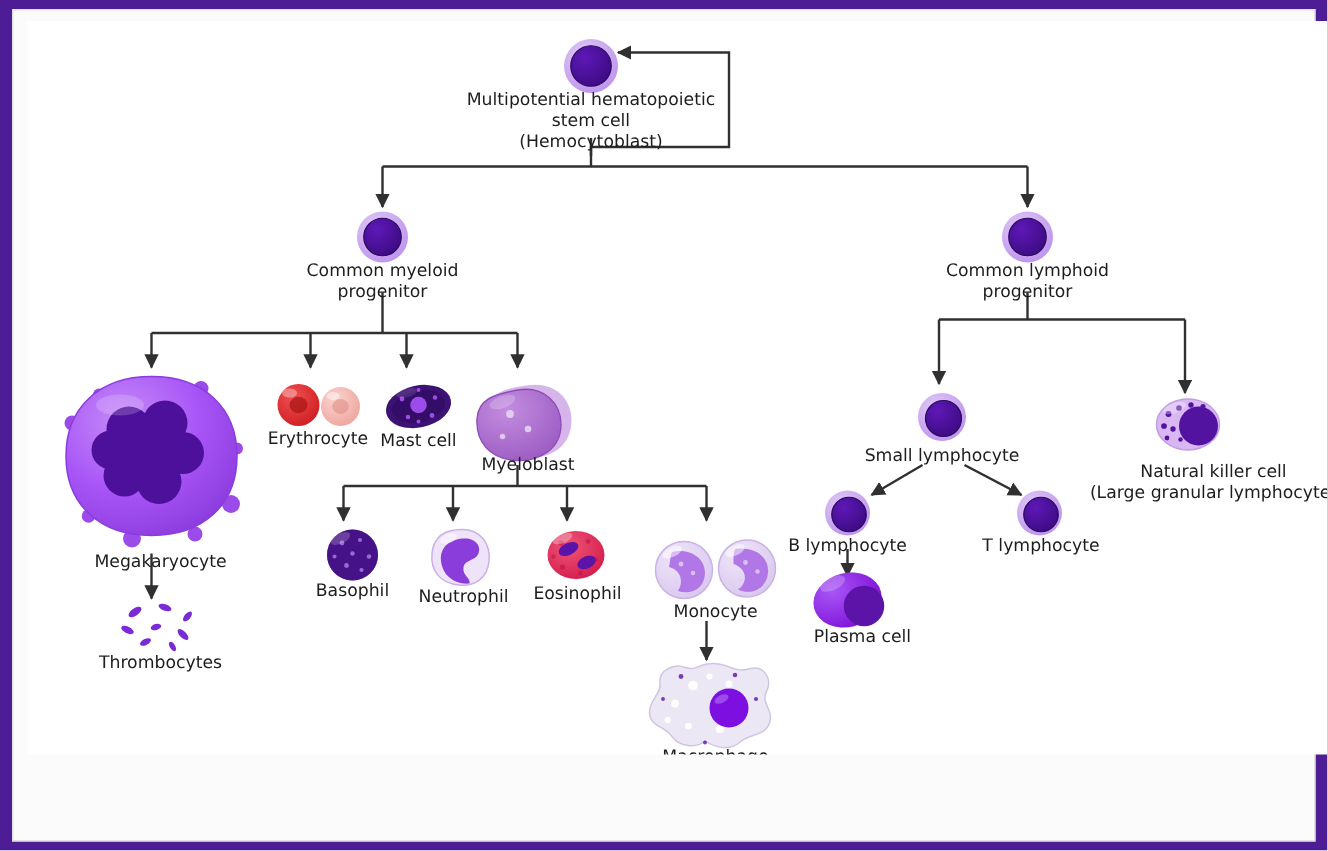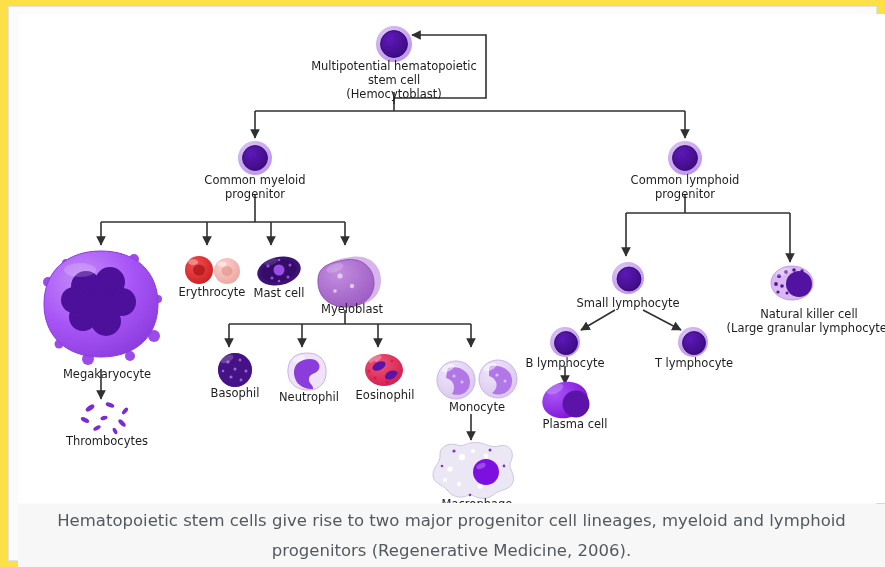--- a/index.html
+++ b/index.html
@@ -1,17 +1,17 @@
 <!DOCTYPE html>
 <html><head>
 <meta charset="utf-8">
 <style>
   html,body{margin:0;padding:0;background:#ffffff;}
   body{font-family:"DejaVu Sans","Liberation Sans",sans-serif;}
-  #page{position:relative;width:885px;height:567px;background:#fde047;overflow:hidden;}
+  #page{position:relative;width:885px;height:567px;background:#4c1d95;overflow:hidden;}
   #figure-card{position:absolute;left:8px;top:6px;width:869px;height:555px;background:#fbfbfb;
                border:1px solid #e2e2e2;box-sizing:border-box;}
   #diagram{position:absolute;left:9px;top:7px;width:867px;height:489px;background:#ffffff;}
   #caption{position:absolute;left:9px;top:497px;width:867px;height:63px;background:#f7f7f7;
            display:flex;align-items:center;justify-content:center;}
   #caption p{margin:0;width:800px;text-align:center;color:#53595e;font-size:16.5px;line-height:30px;
              font-family:"DejaVu Sans","Liberation Sans",sans-serif;}
   svg{display:block;}
   .lbl{font-family:"DejaVu Sans","Liberation Sans",sans-serif;font-size:11.5px;fill:#1d1d1d;}
 </style>
@@ -325,18 +325,15 @@
             <circle cx="760" cy="278" r="1.6"></circle>
               <circle cx="769" cy="279" r="1.5"></circle>
           </g>
           <ellipse cx="765" cy="258" rx="8" ry="3.4" transform="rotate(-20 765 258)" fill="#ffffff" opacity="0.3"></ellipse>
         </g>
         <text class="lbl" x="791" y="304" text-anchor="middle">Natural killer cell</text>
         <text class="lbl" x="791" y="318" text-anchor="middle">(Large granular lymphocyte)</text>
       </svg>
     </div>
 
-    <div id="caption">
-      <p>Hematopoietic stem cells give rise to two major progenitor cell lineages, myeloid and lymphoid progenitors (Regenerative Medicine, 2006).</p>
-    </div>
 
   </div>
 </div>
 
 </body></html>

